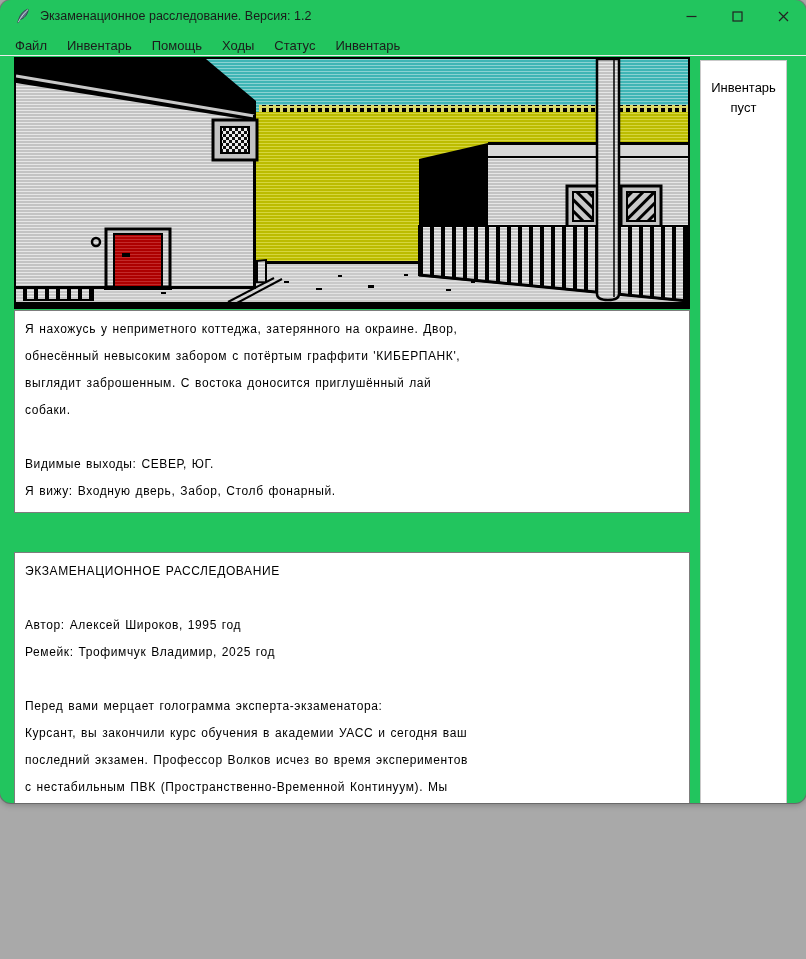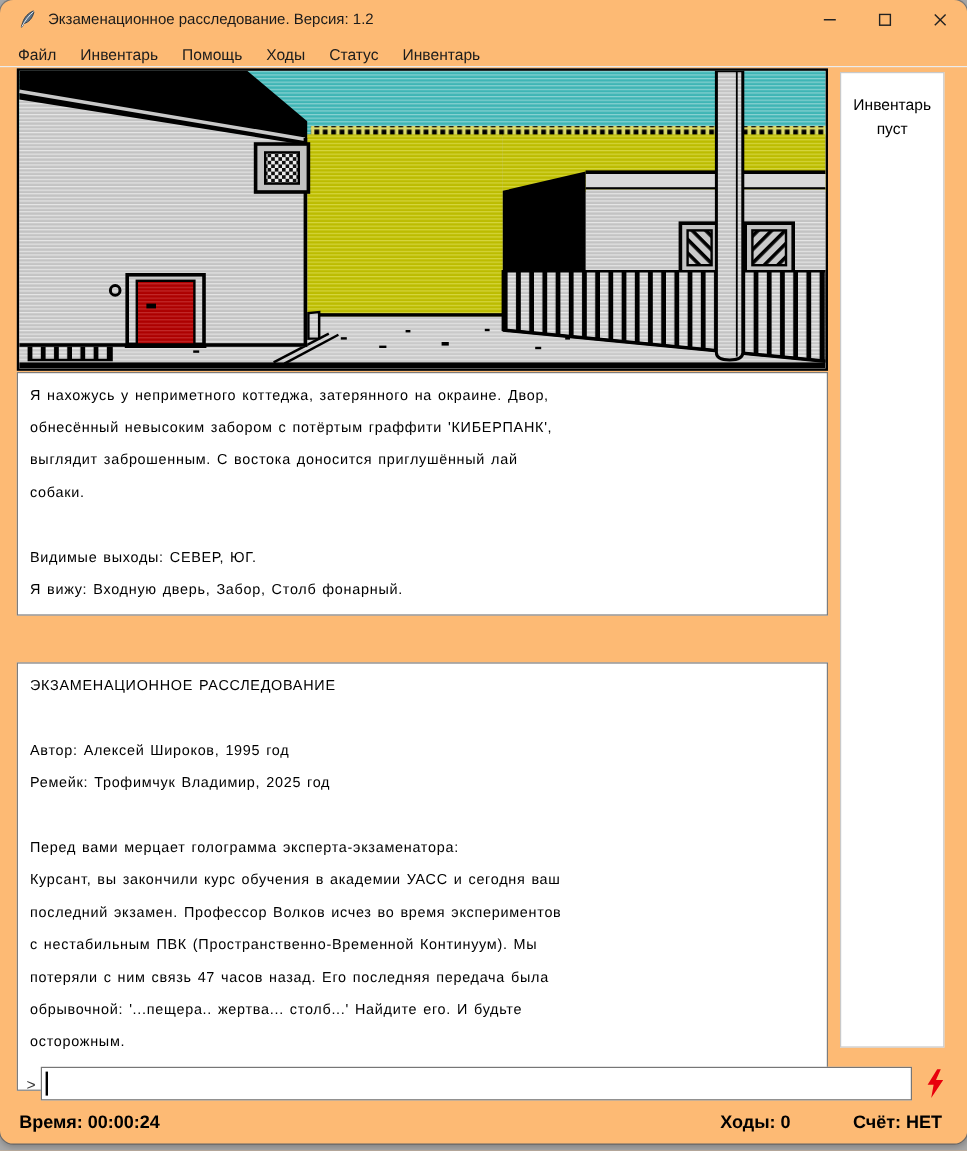--- a/index.html
+++ b/index.html
@@ -4,22 +4,22 @@
 <style>
   html,body { margin:0; padding:0; }
   body {
     width:806px; height:959px;
     background:#a9a9a9;
     font-family:"Liberation Sans", sans-serif;
     position:relative; overflow:hidden;
   }
   .window {
     position:absolute; left:0; top:0;
-    width:806px; height:953px;
-    background:#fdba74;
+    width:806px; height:803px;
+    background:#22c55e;
     border-radius:11px;
     box-shadow:0 0 0 1px rgba(0,0,0,0.25), 0 2px 6px rgba(0,0,0,0.25);
     overflow:hidden;
     box-sizing:border-box;
   }
   
   .titlebar { height:32px; display:flex; align-items:center; }
   .title-icon { margin-left:15px; width:16px; height:16px; flex:0 0 auto; }
   .title-text { margin-left:9px; font-size:12.5px; color:#1a1a1a; white-space:nowrap; }
   .win-controls { margin-left:auto; display:flex; height:100%; }

